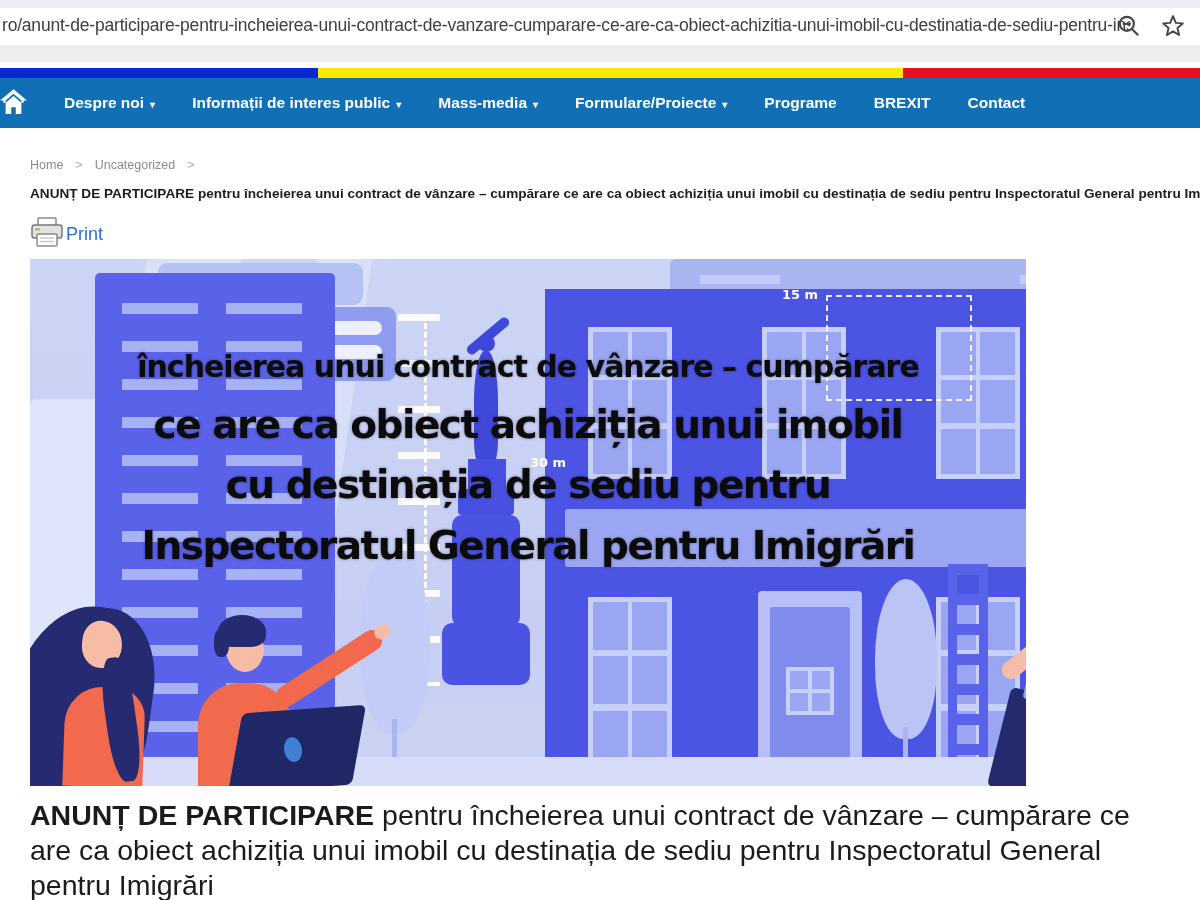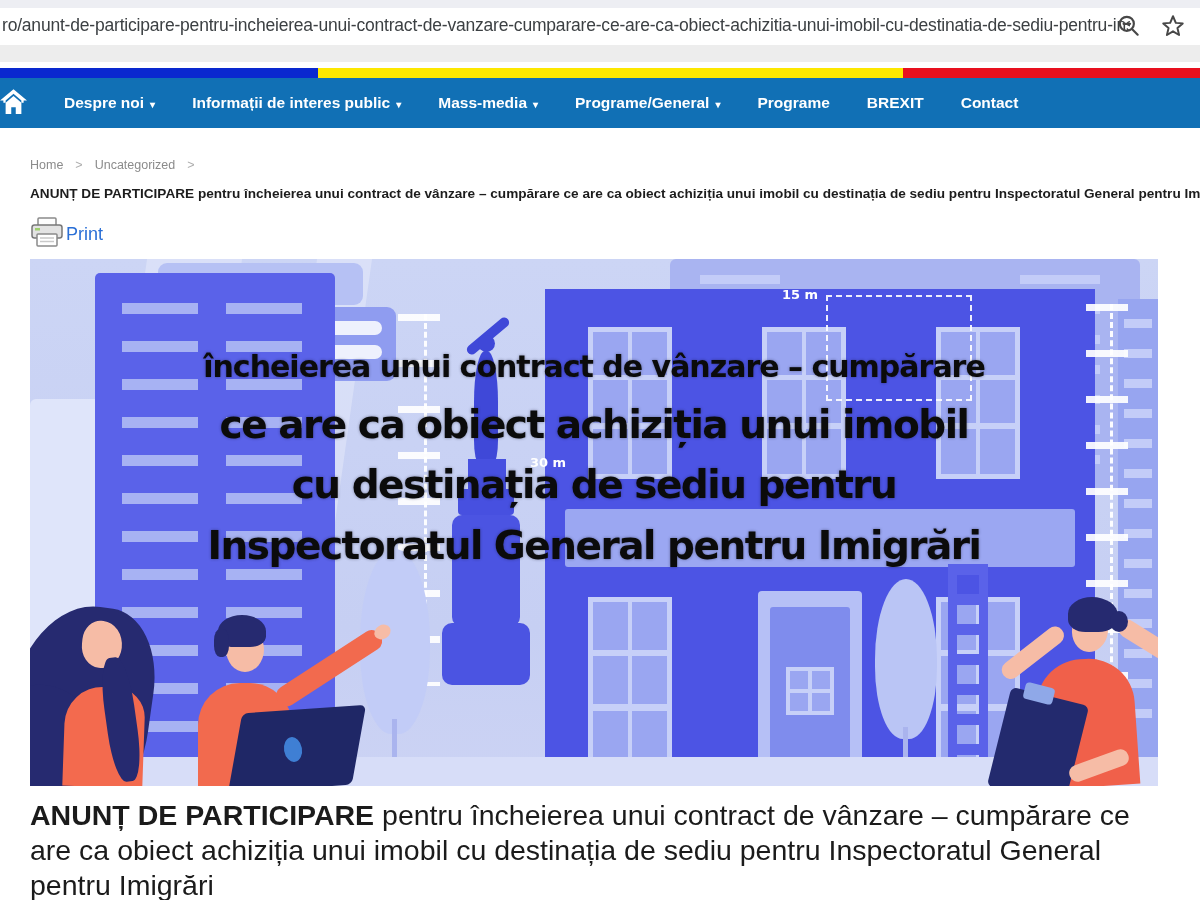--- a/index.html
+++ b/index.html
@@ -30,21 +30,21 @@
 
   
   .content { padding:0 30px; }
   .breadcrumb { margin-top:30px; font-size:12.5px; color:#8b8b8b; display:flex; gap:12px; }
   .crumb-sep { color:#adadad; }
   .small-title { margin-top:14px; font-size:13.6px; font-weight:bold; color:#1c1c1c; white-space:nowrap; }
   .print-row { margin-top:16px; display:flex; align-items:center; height:34px;text-align:center; }
   .print-label { color:#2a6fd6; font-size:18px; margin-left:2px; }
 
   
-  .hero { position:relative; margin-top:8px; width:1128px; height:527px; overflow:hidden;
+  .hero { position:relative; margin-top:8px; width:996px; height:527px; overflow:hidden;
     background:linear-gradient(180deg,#ccd5f5 0%, #c6cff3 70%, #ccd3f4 100%);padding-left:44px; }
   .b { position:absolute; }
   .ray { background:rgba(255,255,255,.28); transform:skewX(-8deg); }
   .bar-col { background:repeating-linear-gradient(180deg,#a7b2f3 0 11px, transparent 11px 38px); }
   .bar-col-light { background:repeating-linear-gradient(180deg,#c3ccf8 0 9px, transparent 9px 30px); }
   .cwin { background:
       linear-gradient(to right, transparent 47%, #c7d0f8 47% 53%, transparent 53%),
       linear-gradient(to bottom, transparent 30%, #c7d0f8 30% 34%, transparent 34% 64%, #c7d0f8 64% 68%, transparent 68%),
       #9aa6f1;
     border:5px solid #c7d0f8; }
@@ -112,21 +112,21 @@
   </div>
   <div class="nav-item">
     <span>Informații de interes public</span>
     <span class="caret">▾</span>
   </div>
   <div class="nav-item">
     <span>Mass-media</span>
     <span class="caret">▾</span>
   </div>
   <div class="nav-item">
-    <span>Programe/General</span>
+    <span>Formulare/Proiecte</span>
     <span class="caret">▾</span>
   </div>
   <div class="nav-item">
     <span>Programe</span>
   </div>
   <div class="nav-item">
     <span>BREXIT</span>
   </div>
   <div class="nav-item">
     <span>Contact</span>

